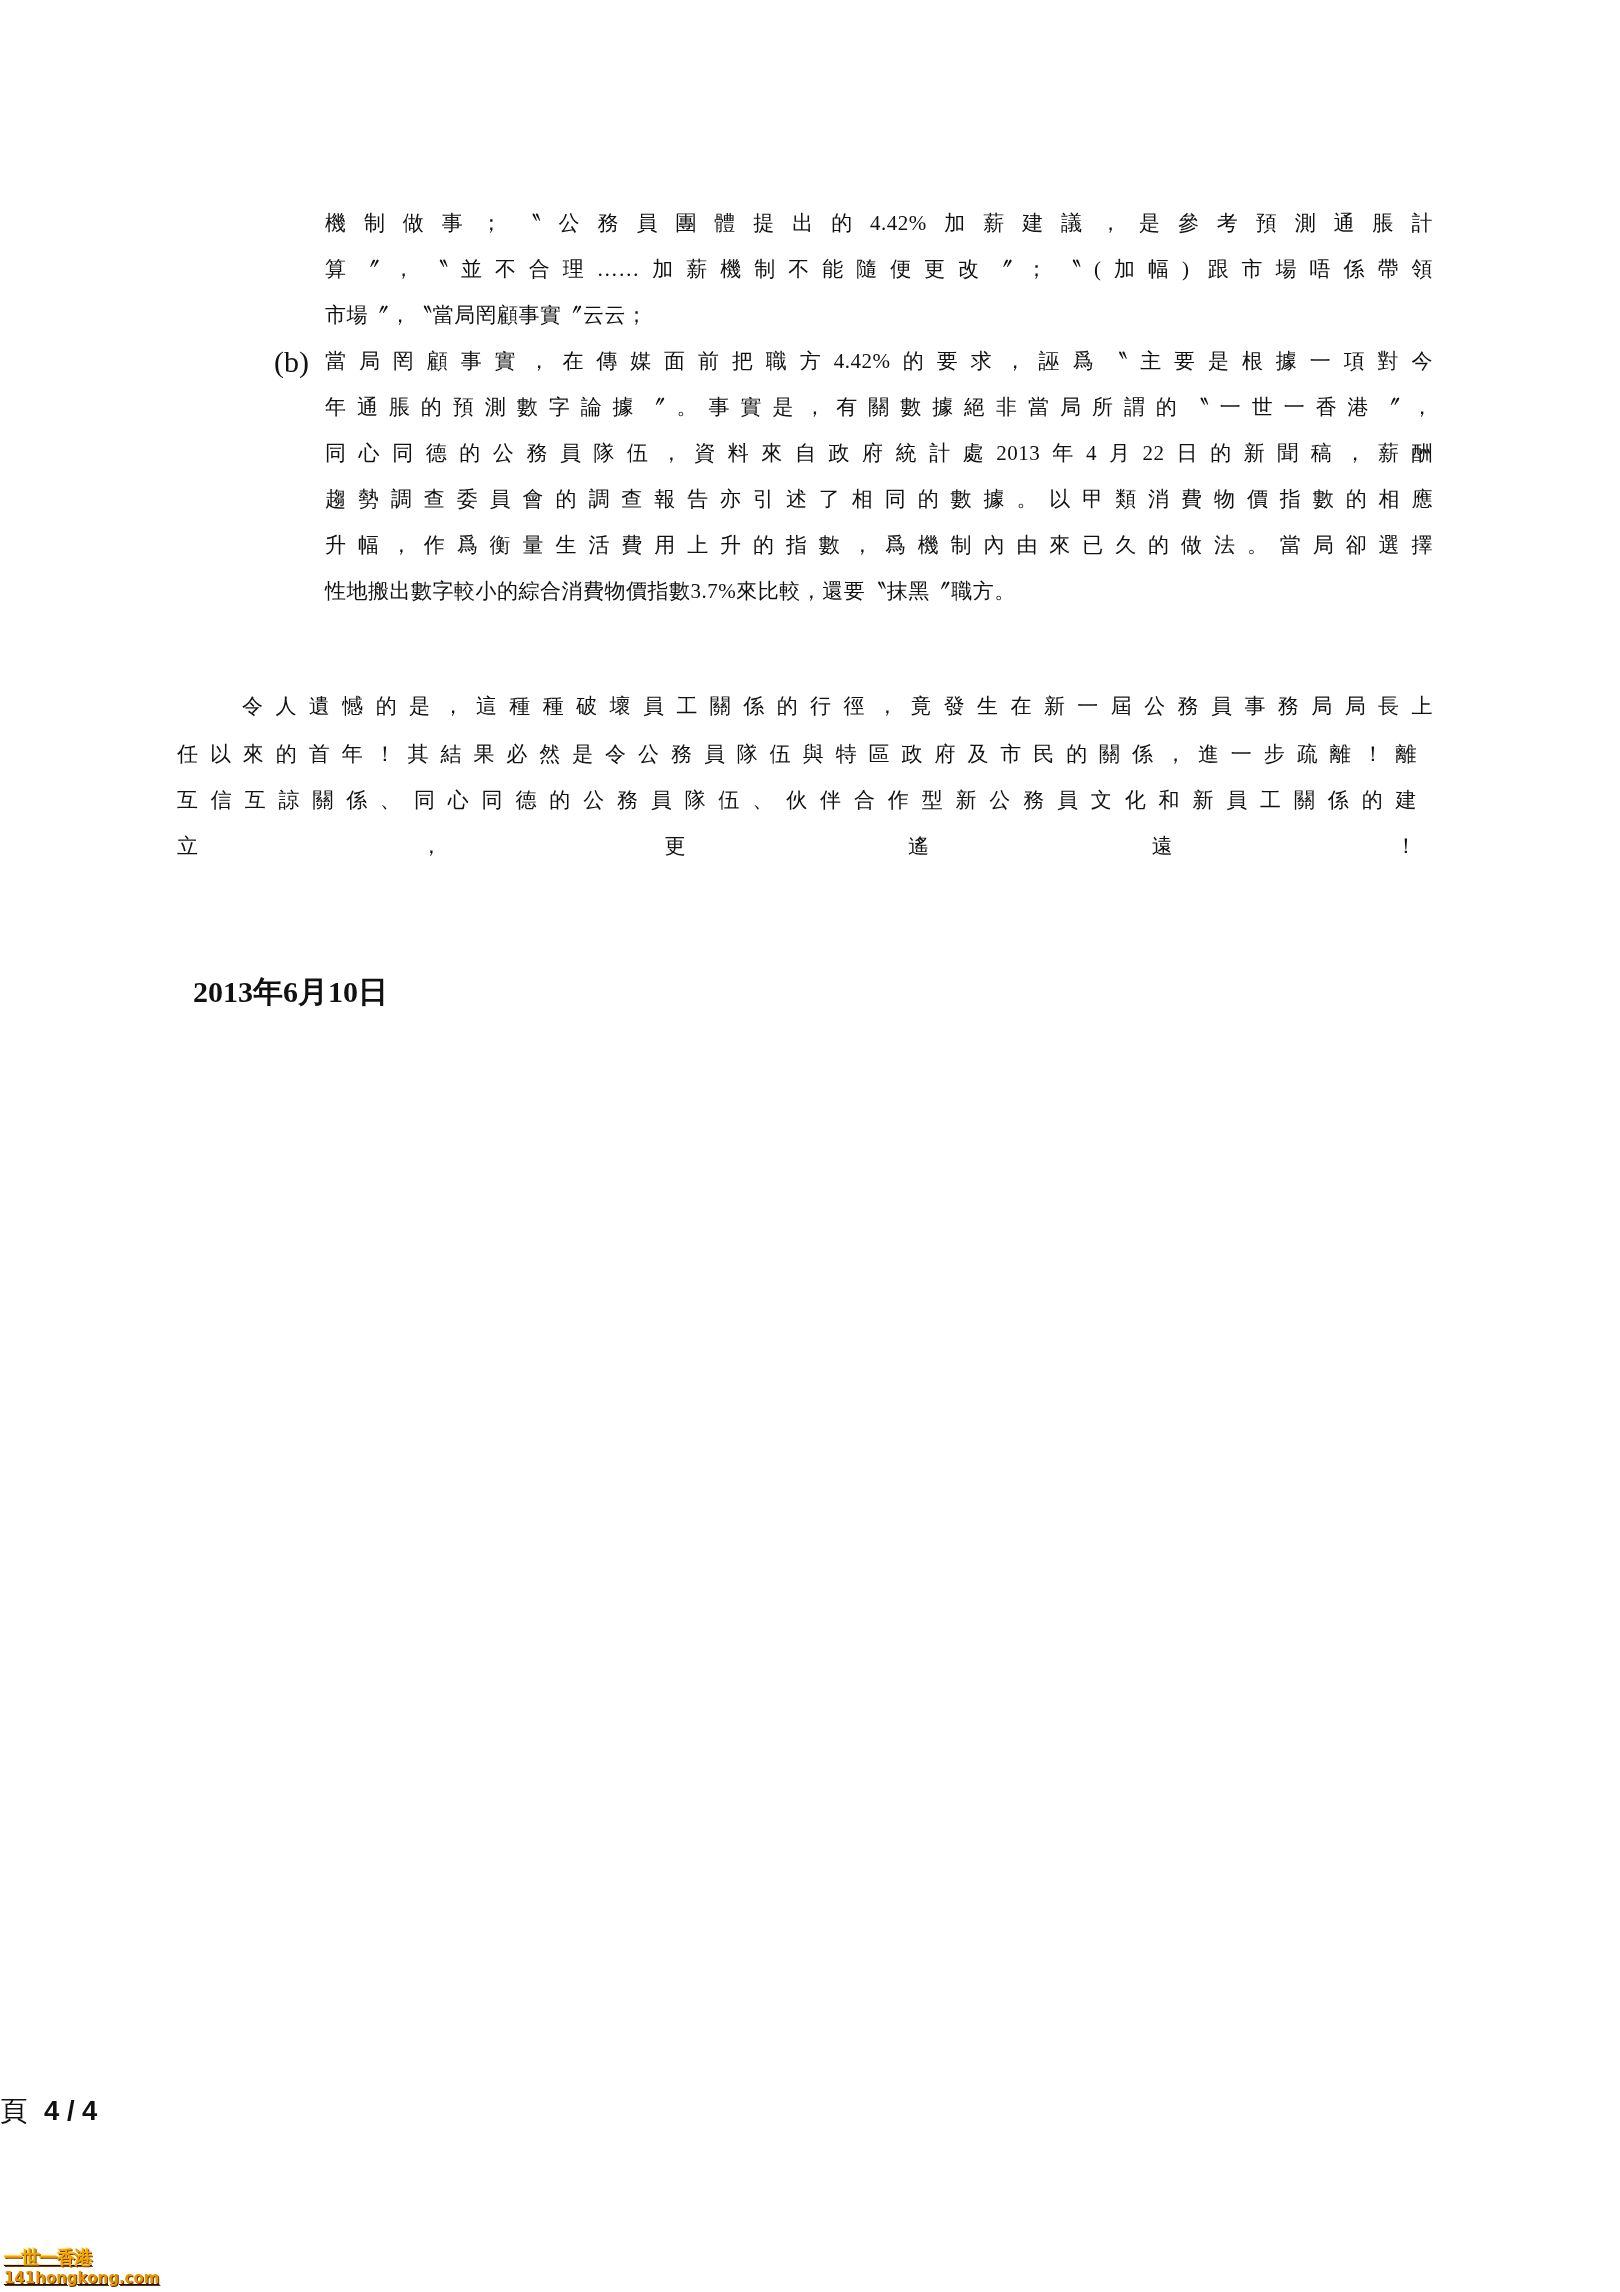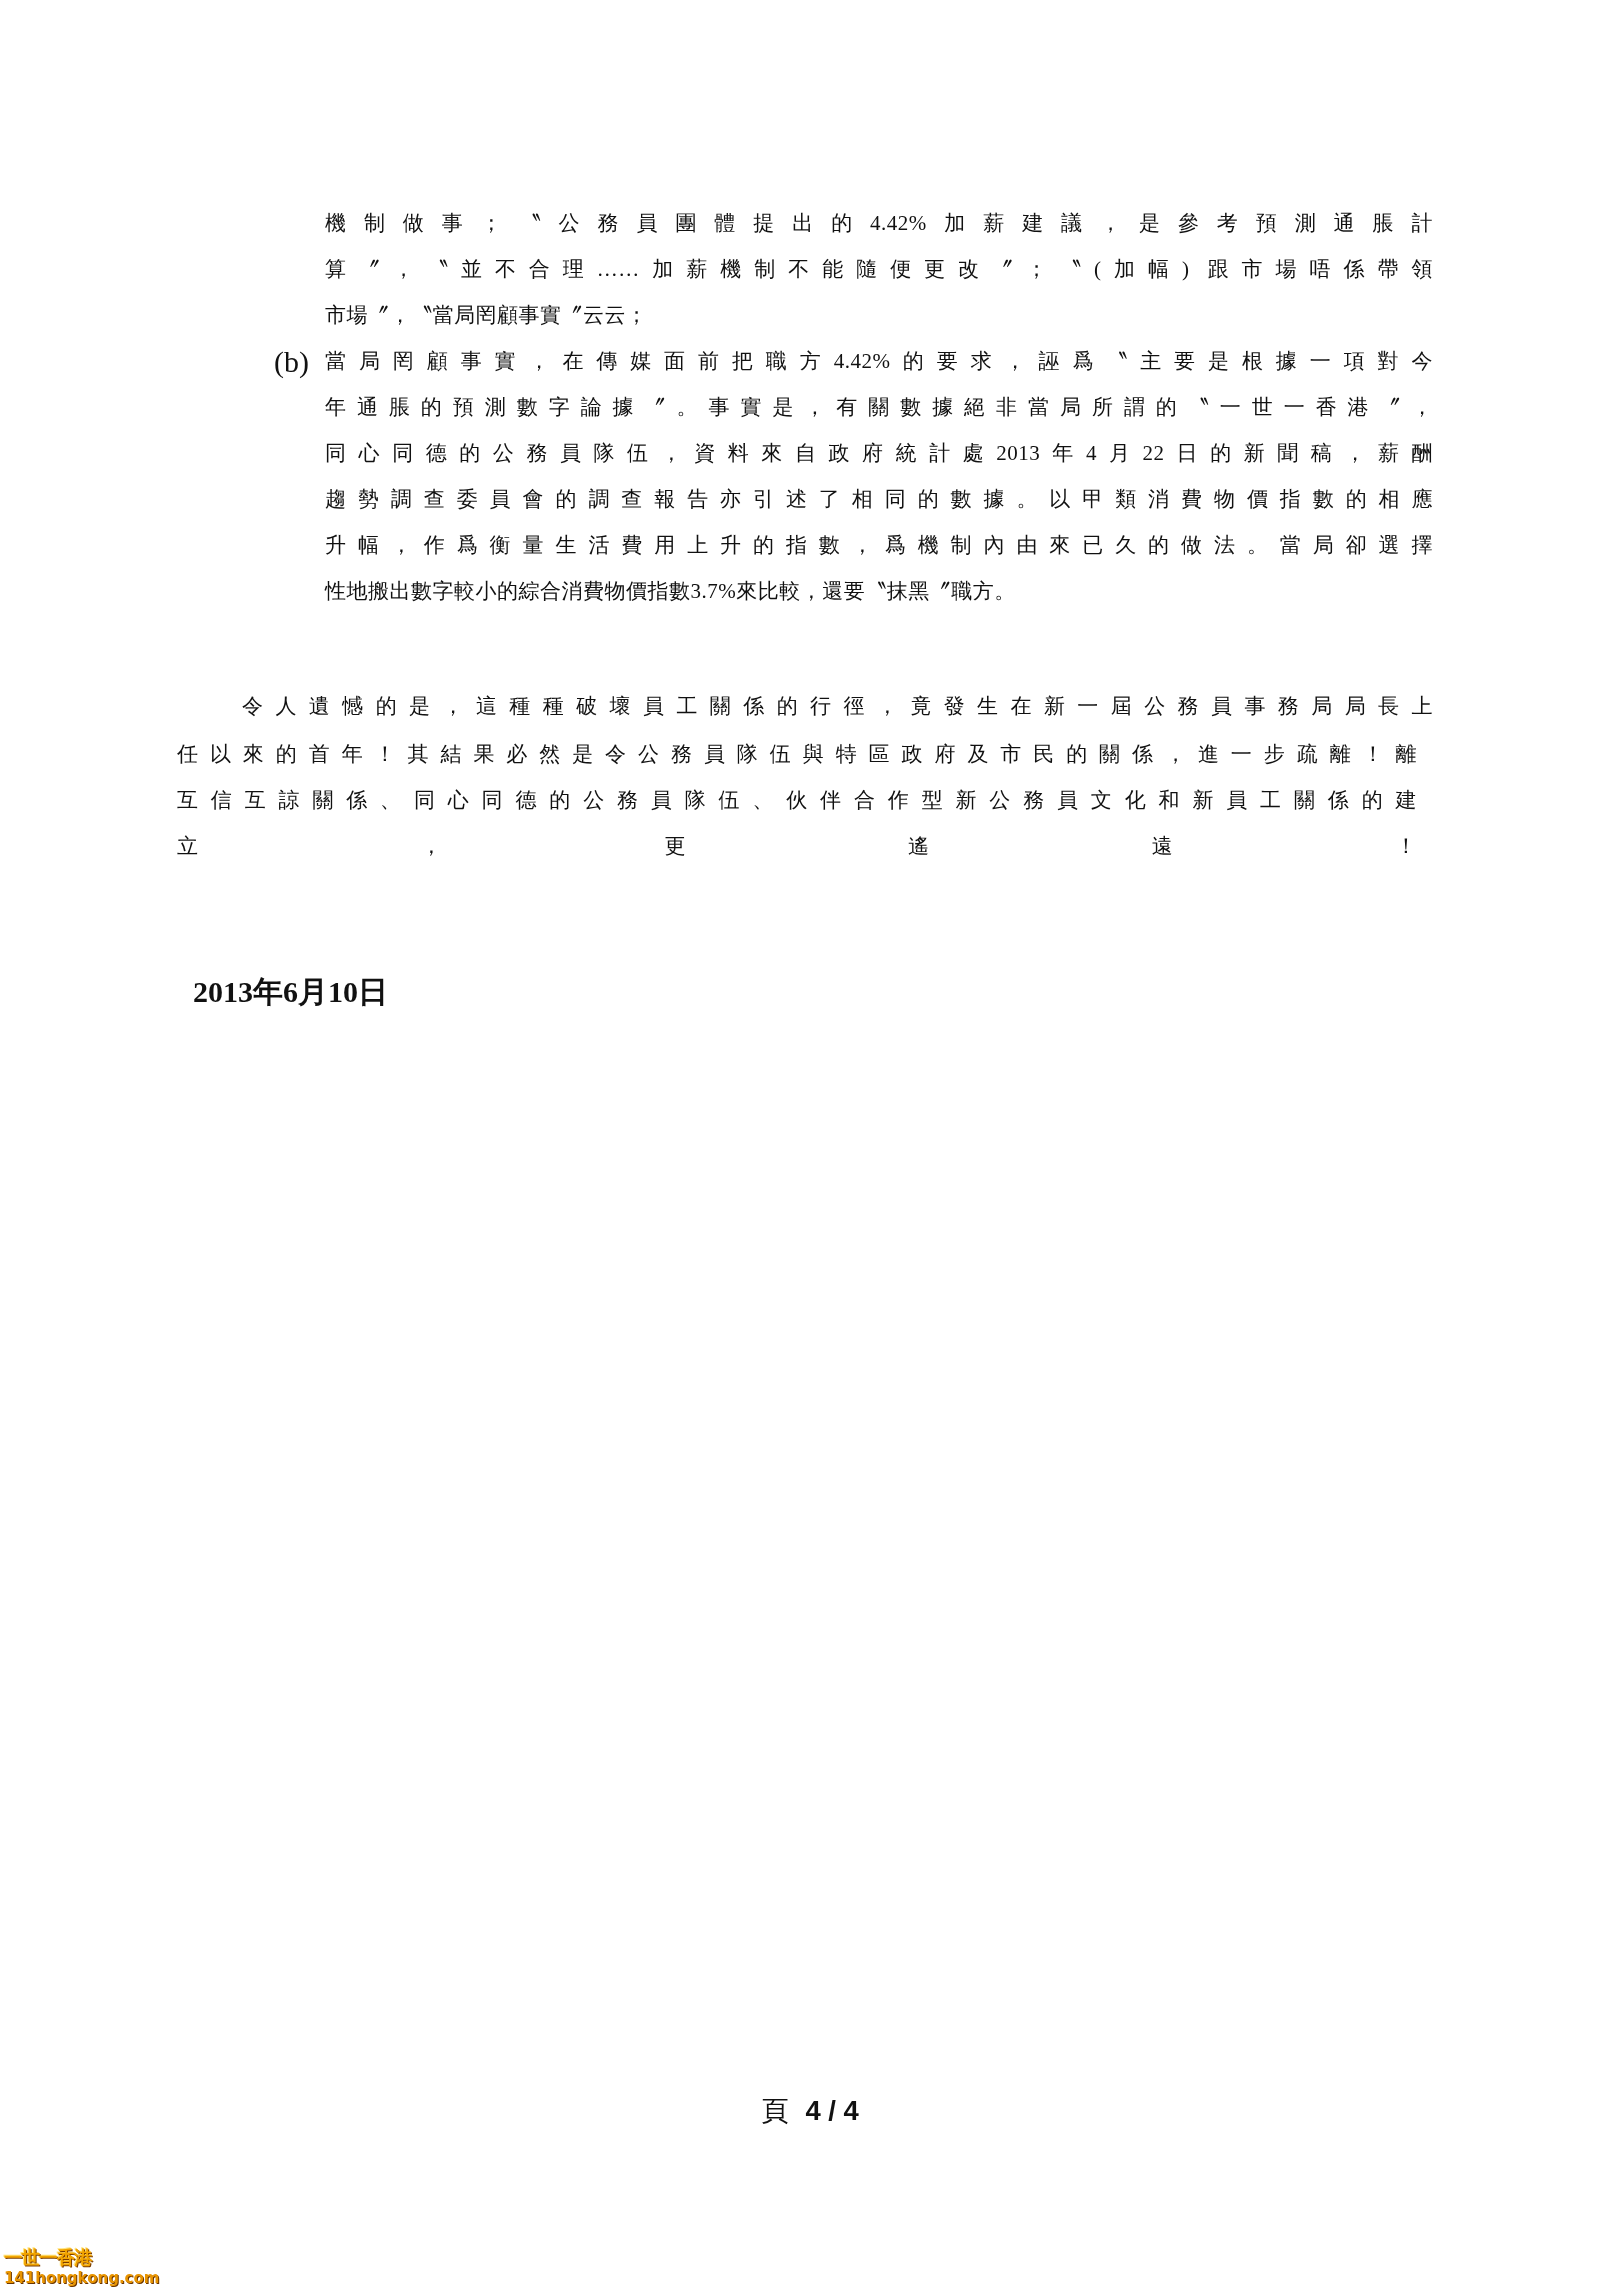--- a/index.html
+++ b/index.html
@@ -5,23 +5,23 @@
   html, body { margin: 0; padding: 0; background: #ffffff; }
   body { width: 1620px; height: 2293px; position: relative; overflow: hidden;
          font-family: "Liberation Serif", "DejaVu Serif", serif; color: #111; }
   .line { position: absolute; font-size: 21px; line-height: 39px; white-space: nowrap; letter-spacing: 0.5px; }
   .ind { left: 325px; width: 1108px; text-align: justify; text-align-last: justify; }
   .last { text-align-last: left; }
   .label-b { position: absolute; left: 274px; font-size: 30px; line-height: 39px; }
   .para { left: 177px; width: 1240px; text-align: justify; text-align-last: justify; }
   .para-first { left: 242px; width: 1191px; text-align: justify; text-align-last: justify; }
   .date { position: absolute; left: 193px; top: 972px; font-size: 30px; line-height: 39px; font-weight: bold; }
-  .footer { position: absolute; left: 0; width: 1620px; top: 2093px; text-align: center; font-size: 27.4px; }
+  .footer { position: absolute; left: 0; width: 1620px; top: 2093px; font-size: 27.4px; }
   .footer .pg { font-family: "Liberation Sans", "DejaVu Sans", sans-serif; font-weight: bold; margin-left: 9.8px; }
-  .watermark { position: absolute; left: 3.9px; top: 2245px; width: 118px; height: 39px; }
+  .watermark { position: absolute; left: 3.9px; top: 2245px; width: 118px; height: 39px; text-decoration: underline; }
   .wm-cn { font-family: "DejaVu Sans", sans-serif; font-weight: bold; font-size: 18.6px; color: #f2a400;
            text-shadow: 1px 1px 0 #7a3c00, -1px -1px 0 #ffe680; letter-spacing: -1px; }
   .wm-en { font-family: "DejaVu Sans", sans-serif; font-weight: bold; font-size: 15px; color: #e89400;
            text-shadow: 1px 1px 0 #6b3500; margin-top: -2px; }
 </style>
 </head>
 <body>
 
 <div>
 

